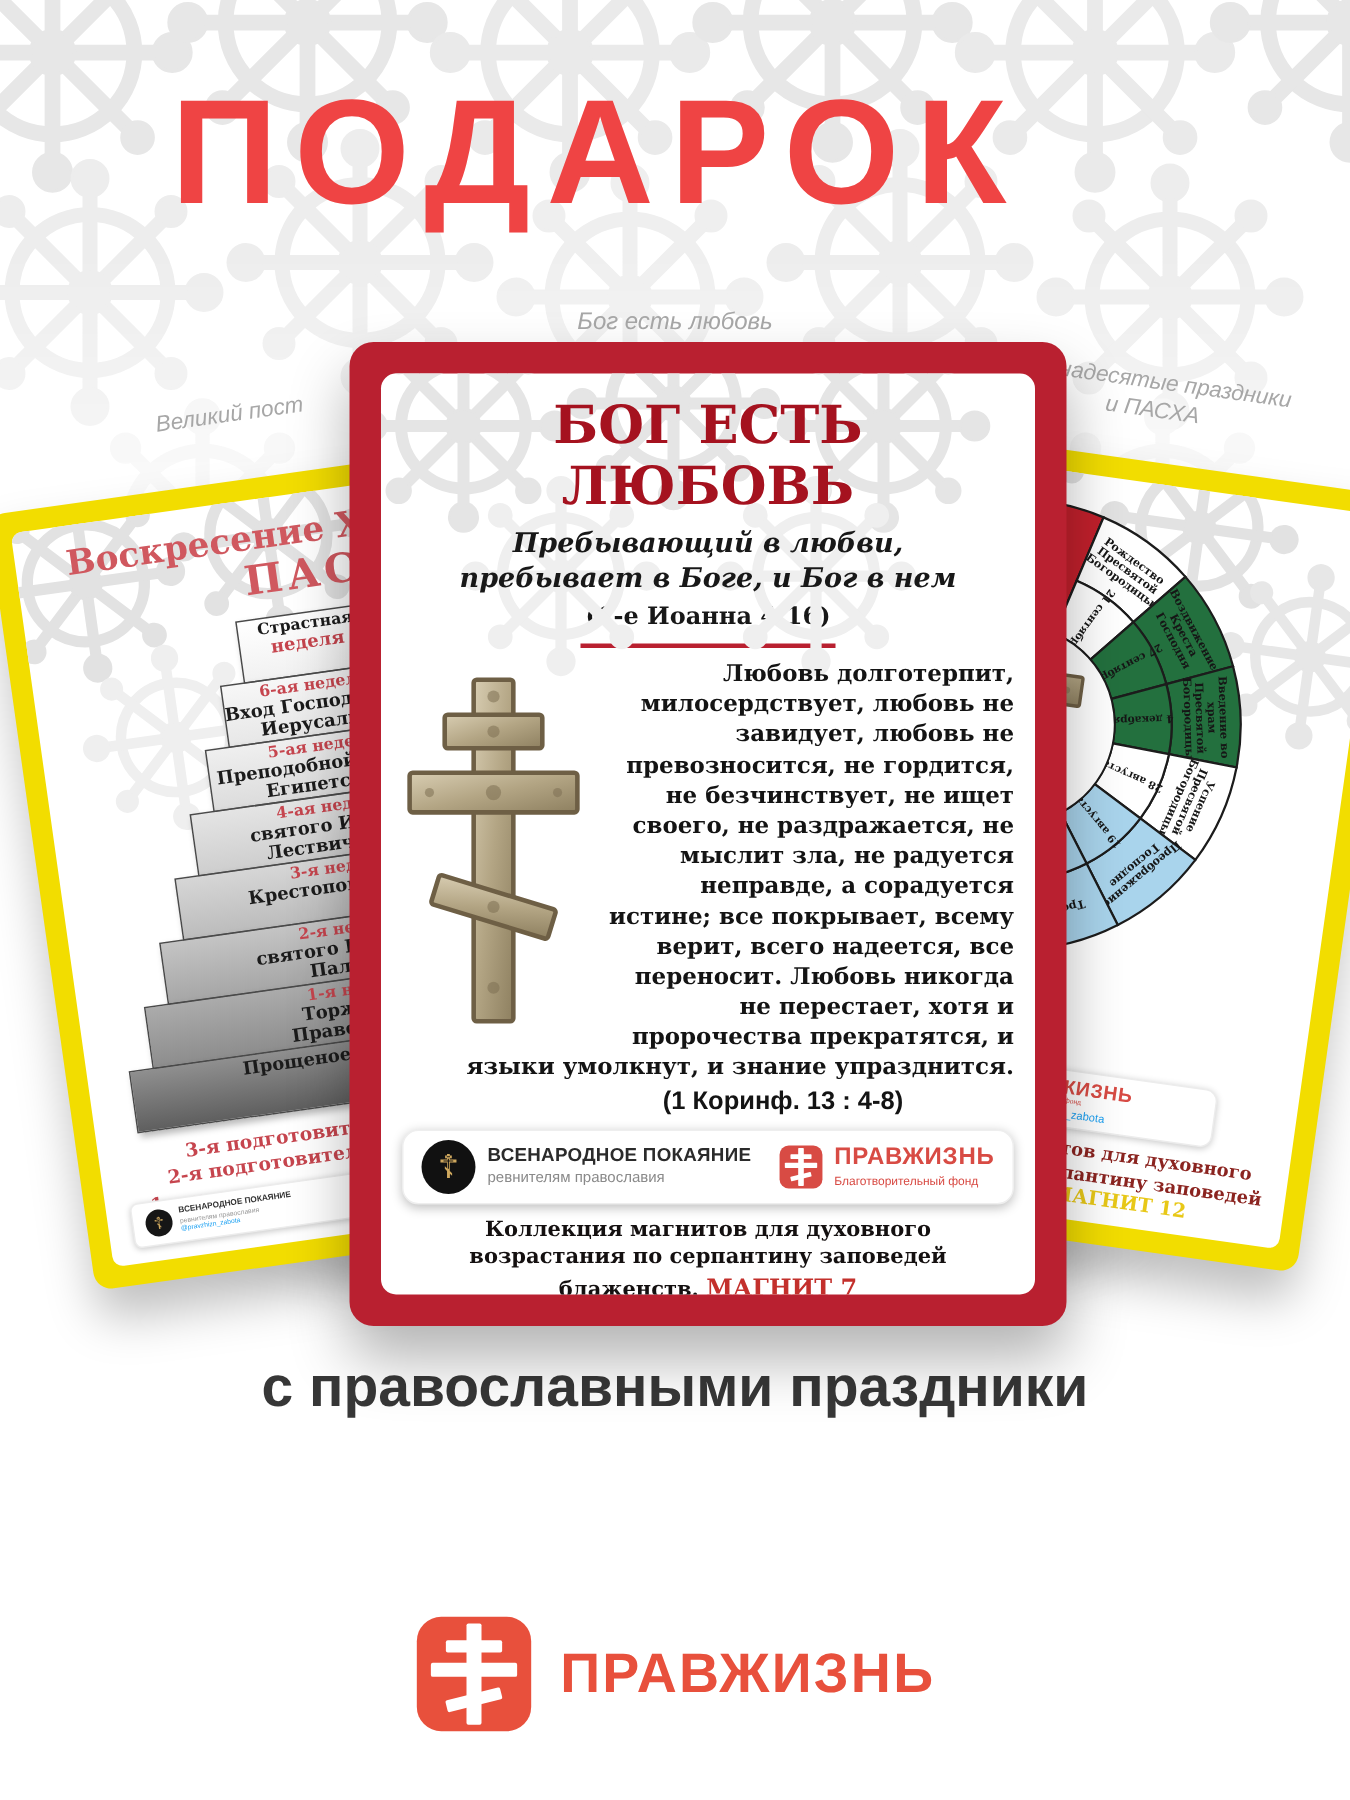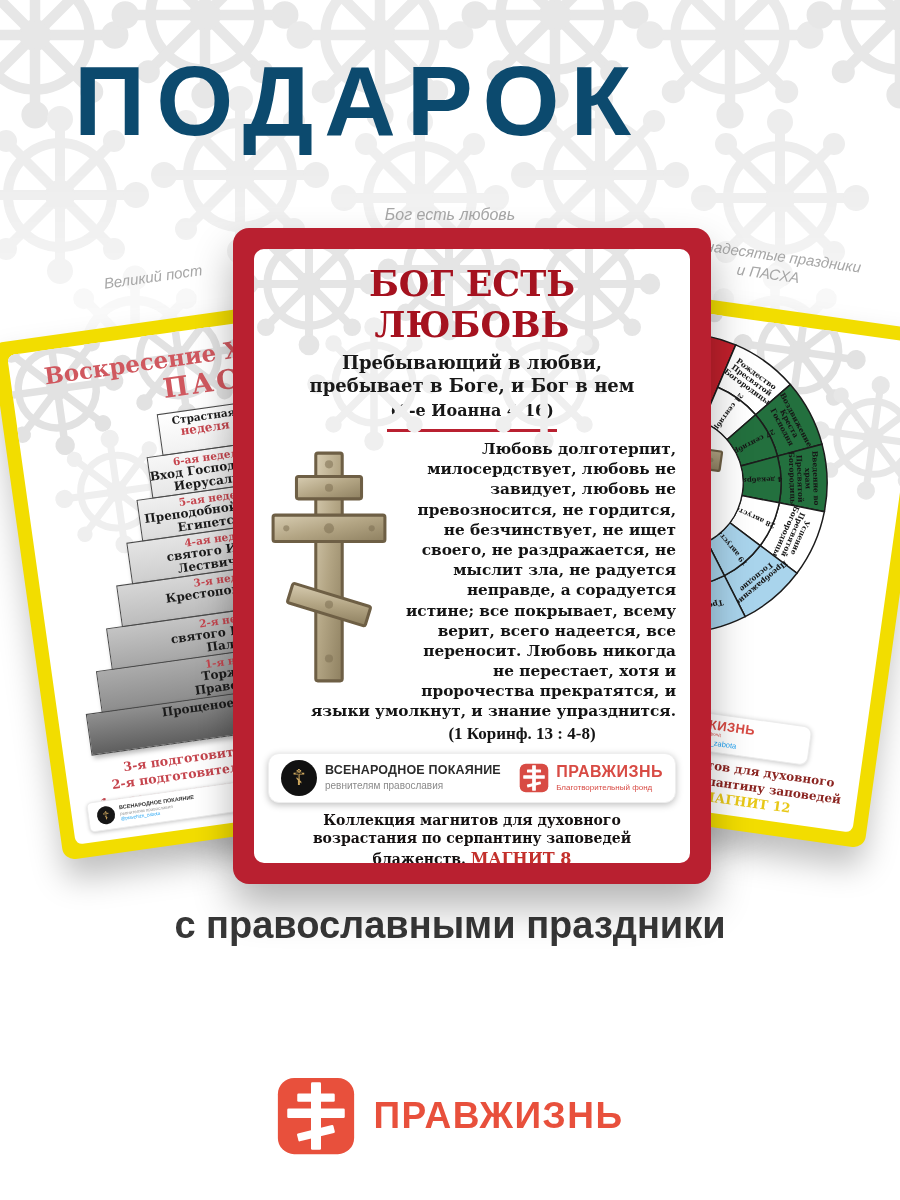--- a/index.html
+++ b/index.html
@@ -5,21 +5,21 @@
   html,body{margin:0;padding:0;}
   body{width:900px;height:1200px;position:relative;background:#ffffff;overflow:hidden;
        font-family:"Liberation Sans",sans-serif;}
   
   .bg-orn{position:absolute;left:0;top:0;width:900px;height:560px;z-index:0;
     -webkit-mask-image:linear-gradient(to bottom,#000 30%,transparent 80%);
     mask-image:linear-gradient(to bottom,#000 30%,transparent 80%);}
   .bg-orn svg{position:absolute;}
   
   .hero{position:absolute;top:44px;left:0;width:716px;text-align:center;z-index:2;
-    font-size:99px;font-weight:700;letter-spacing:11px;color:#0c4a6e;}
+    font-size:99px;font-weight:700;letter-spacing:11px;color:#ef4444;padding-left:40px;}
   
   .card-label{position:absolute;color:#a7a7a7;font-style:italic;z-index:1;font-size:16px;}
   .label-center{left:0;right:0;top:206px;text-align:center;}
   .label-left{left:48px;top:268px;width:210px;text-align:center;transform:rotate(-8deg);font-size:15px;}
   .label-right{left:652px;top:246px;width:235px;text-align:center;transform:rotate(8deg);font-size:15px;line-height:1.25;}
   
   .fan-shadow{position:absolute;left:100px;top:800px;width:700px;height:72px;z-index:0;
     background:radial-gradient(ellipse at center,rgba(40,40,40,.30),rgba(40,40,40,0) 68%);
     filter:blur(9px);}
   
@@ -60,28 +60,28 @@
   .mf-spacer{flex:1;}
   .mf-fund{font-size:6.5px;font-weight:bold;color:#d84b44;letter-spacing:.3px;}
   .mf-fundsub{font-size:4px;color:#d84b44;}
   
   .card-center{left:233px;top:228px;width:436px;height:614px;background:#b92030;padding:21px;z-index:3;border-radius:16px;
       box-shadow:0 22px 40px rgba(0,0,0,.30);}
   .cc-inner{padding:12px 14px;box-sizing:border-box;border-radius:10px;}
   .cc-title{position:relative;text-align:center;font-family:"DejaVu Serif",serif;font-weight:bold;
       font-size:35px;color:#a5121f;margin-top:2px;letter-spacing:0px;}
   .cc-sub{position:relative;text-align:center;font-family:"DejaVu Serif",serif;font-weight:bold;
-      font-size:18px;color:#181818;line-height:1.25;margin:7px 18px 0;}
+      font-size:18px;color:#181818;line-height:1.25;margin:7px 18px 0;font-style:italic;}
   .cc-ref{text-align:center;font-family:"DejaVu Serif",serif;font-weight:bold;font-size:16px;color:#181818;margin-top:4px;}
   .cc-div{width:170px;height:3px;background:#b92030;margin:9px auto 7px;}
   .body-wrap{position:relative;margin-top:2px;}
   .body-cross{float:left;width:122px;height:244px;margin:6px 8px 0 0;}
   .body-text{font-family:"DejaVu Serif",serif;font-weight:bold;font-size:15.3px;line-height:1.32;
       color:#141414;text-align:right;}
-  .body-ref{font-family:Liberation Serif, serif;font-weight:bold;font-size:17px;color:#141414;
+  .body-ref{font-family:Liberation Sans, sans-serif;font-weight:bold;font-size:17px;color:#141414;
       text-align:center;margin:2px 0 0 100px;}
   .footer-pill{margin-top:9px;background:#fff;border:1px solid #eee;border-radius:11px;height:48px;
       box-shadow:0 2px 7px rgba(0,0,0,.25);display:flex;align-items:center;justify-content:space-between;padding:0 12px;}
   .fp-left{display:flex;align-items:center;gap:8px;}
   .fp-circle{width:36px;height:36px;border-radius:50%;background:#111;color:#cfa85e;font-size:22px;
       display:flex;align-items:center;justify-content:center;flex:none;}
   .fp-org{font-size:12.5px;font-weight:bold;color:#2b2b2b;letter-spacing:.2px;}
   .fp-sub{font-size:10px;color:#8a8a8a;margin-top:1px;}
   .fp-right{display:flex;align-items:center;gap:7px;}
   .fp-fund{font-size:16px;font-weight:bold;color:#d84b44;letter-spacing:.5px;}
@@ -435,21 +435,21 @@
             <use href="#pz-icon"></use>
           </svg>
         <div class="mf-col">
           <span class="fp-fund">ПРАВЖИЗНЬ</span>
           <span class="fp-fundsub">Благотворительный фонд</span>
         </div>
       </div>
     </div>
     <div class="cc-caption">
       <span>Коллекция магнитов для духовного возрастания по серпантину заповедей блаженств.</span>
-      <span class="cap-hl">МАГНИТ 8</span>
+      <span class="cap-hl">МАГНИТ 7</span>
     </div>
   </div>
 </div>
 
 <div class="subtitle">
   <div>с православными праздники</div>
 </div>
 
 <div class="brand">
   <svg class="brand-icon">

